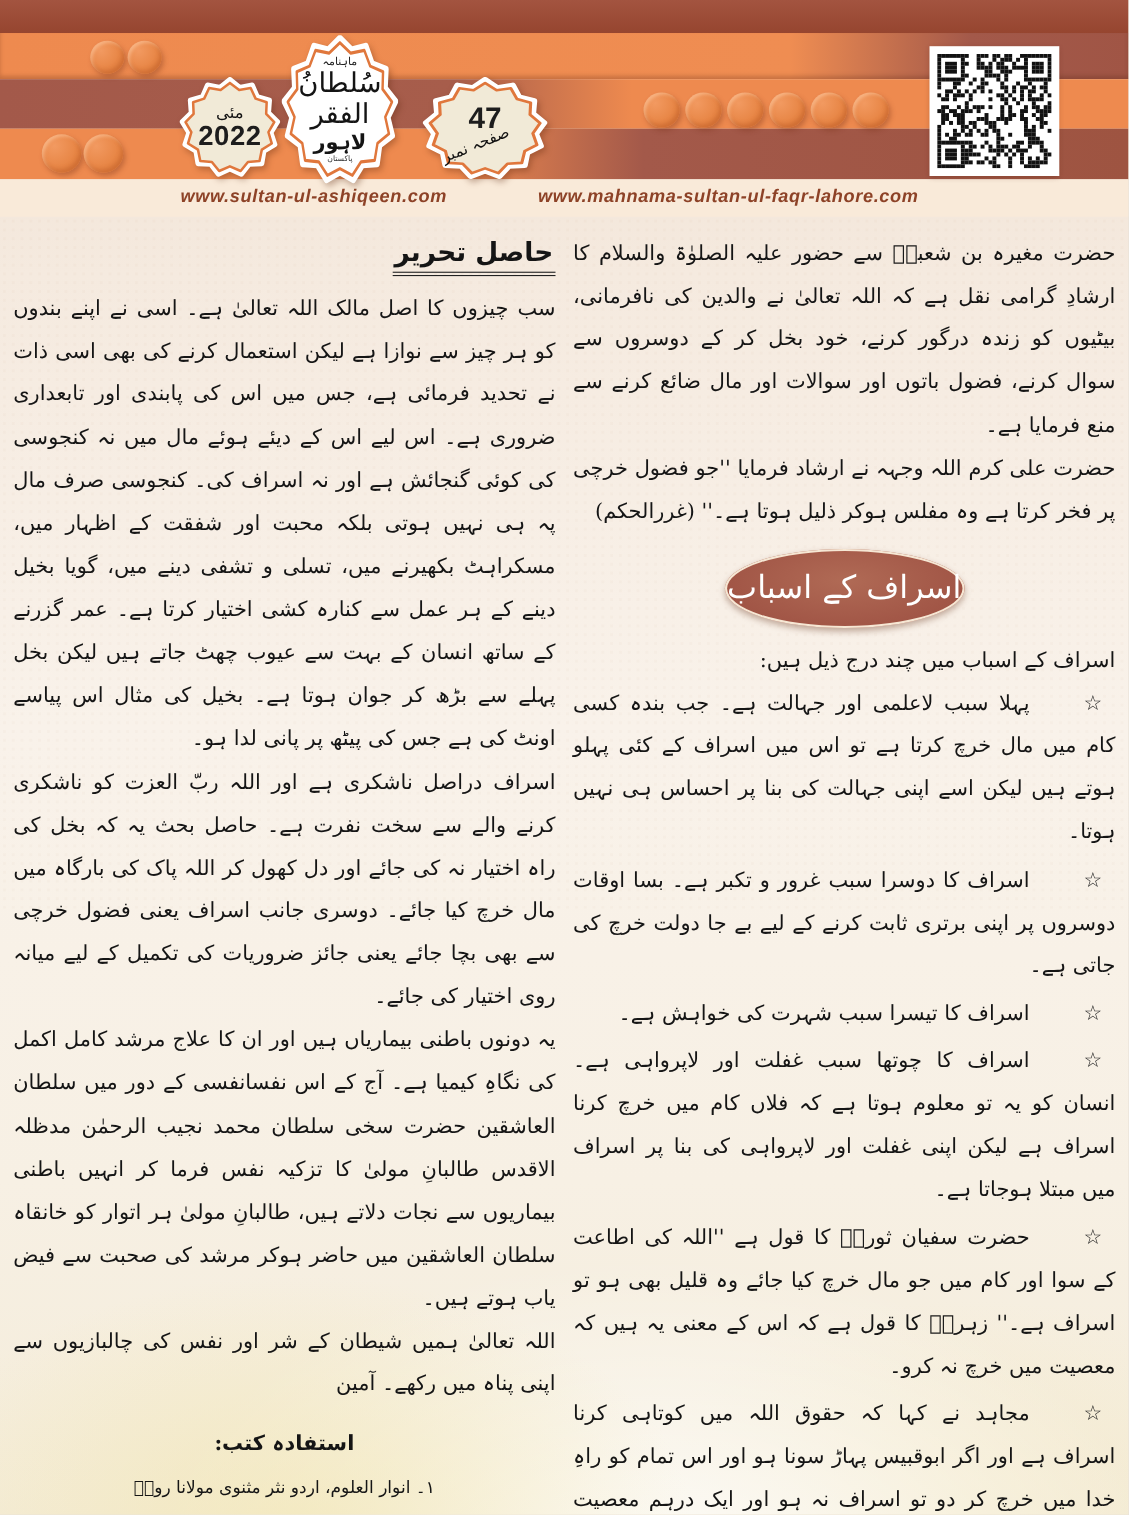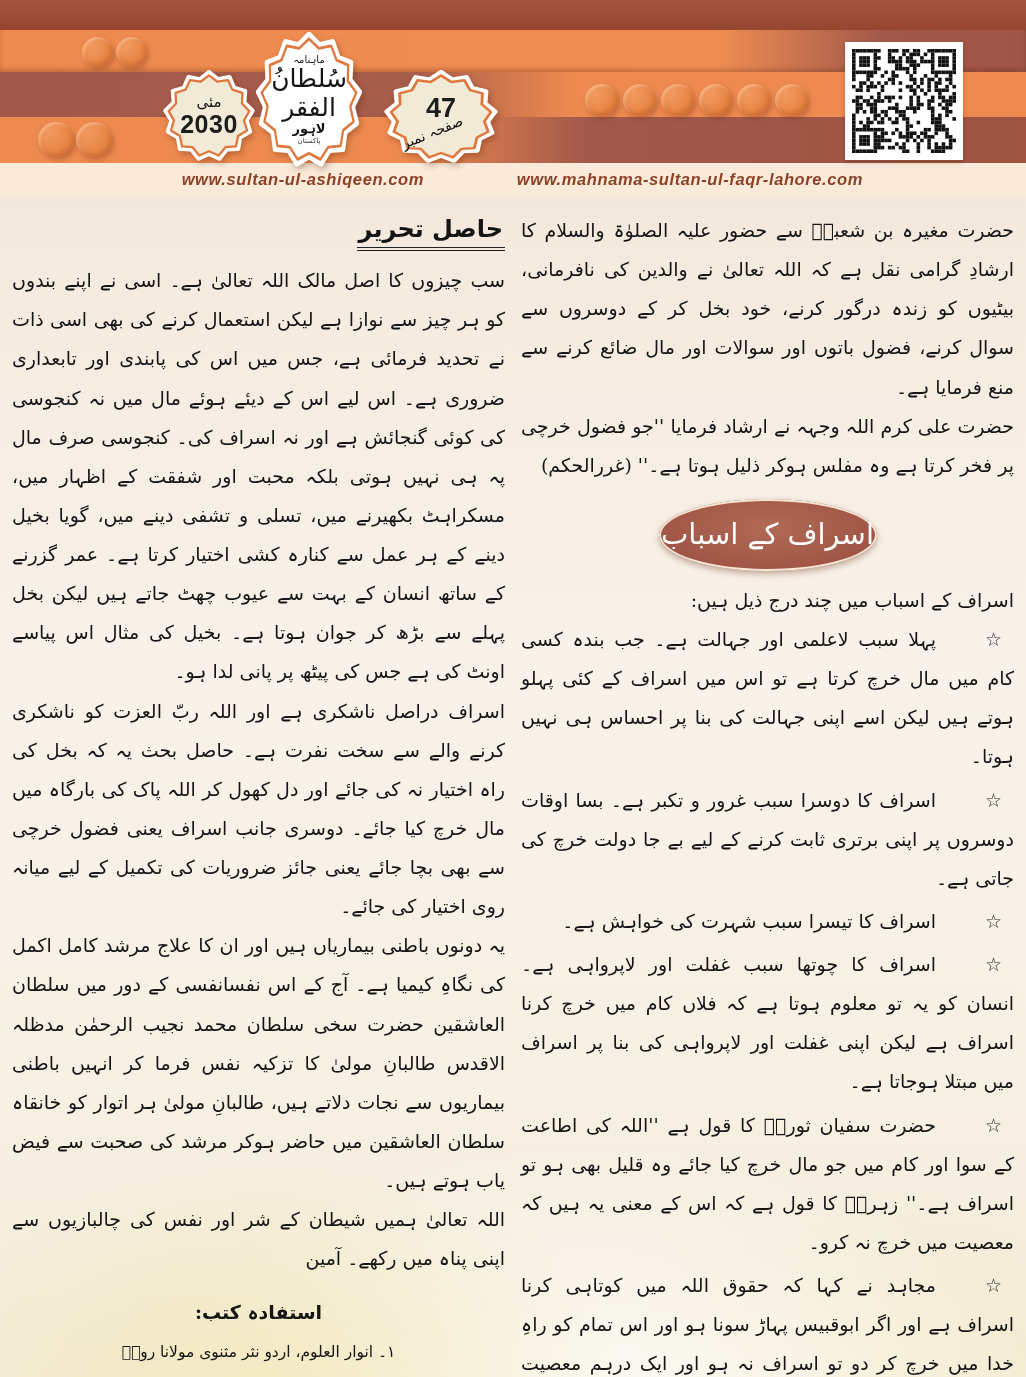--- a/index.html
+++ b/index.html
@@ -15,38 +15,38 @@
 
   
   header{position:absolute;top:0;left:0;width:100%;height:197px;z-index:3;}
   .band{position:absolute;left:0;width:100%;}
   .band-top{top:0;height:30px;background:linear-gradient(180deg,#a35440,#96452f);}
   .band-a{top:30px;height:42px;background:linear-gradient(90deg,#ee8a4f 0%,#ef8d52 70%,#a3594a 86%,#a05545 100%);box-shadow:0 -3px 4px rgba(80,30,15,.25) inset;}
   .band-b{top:72px;height:45px;background:linear-gradient(90deg,#a3594a 0%,#a75d4b 40%,#ee8a4f 56%,#ee8a4f 100%);}
   .band-c{top:117px;height:46px;background:linear-gradient(90deg,#ee8a4f 0%,#ee8a4f 40%,#a3594a 57%,#9e5441 100%);}
   .urlbar{top:163px;height:34px;background:#f9ead9;}
   .url{position:absolute;top:7px;font-family:"Liberation Sans",sans-serif;font-weight:bold;font-style:italic;
-       font-size:16.5px;letter-spacing:.6px;color:#8d4227;text-align:right;white-space:nowrap;}
+       font-size:16.5px;letter-spacing:.6px;color:#8d4227;text-align:left;white-space:nowrap;}
   .url-left{left:164px;width:260px;}
   .url-right{left:489px;width:374px;}
 
   .dot{position:absolute;border-radius:50%;
      background:radial-gradient(circle at 32% 30%, #f29a61, #e5813f 72%);
      box-shadow:2px 3px 5px rgba(120,50,22,.35), inset -2px -3px 4px rgba(160,70,30,.3), inset 2px 2px 3px rgba(255,205,165,.55);}
 
   .badge{position:absolute;z-index:5;}
   .badge svg{position:absolute;inset:0;filter:drop-shadow(2px 3px 3px rgba(90,35,10,.35));}
   .badge .inner{position:absolute;inset:0;display:flex;flex-direction:column;align-items:center;justify-content:center;text-align:center;z-index:2;}
   .badge-month{left:163px;top:70px;width:92px;height:92px;}
   .badge-month .m{font-size:15px;color:#111;line-height:1.1;}
   .badge-month .y{font-family:"Liberation Sans",sans-serif;font-weight:bold;font-size:25px;color:#1d1d1d;letter-spacing:.5px;line-height:1.1;}
   .badge-logo{left:256px;top:32px;width:106px;height:136px;}
   .badge-logo .t0{font-size:10px;color:#222;line-height:1;}
   .badge-logo .t1{font-size:25px;font-weight:normal;color:#141414;line-height:1.15;}
-  .badge-logo .t2{font-size:13px;font-weight:bold;color:#141414;line-height:1.1;}
+  .badge-logo .t2{font-size:19px;font-weight:bold;color:#141414;line-height:1.1;}
   .badge-logo .t3{font-size:7px;color:#333;line-height:1.2;}
   .badge-page{left:384px;top:70px;width:114px;height:94px;}
   .badge-page .n{font-family:"Liberation Sans",sans-serif;font-weight:bold;font-size:27px;color:#1d1d1d;line-height:1;}
   .badge-page .lbl{font-size:14px;color:#111;transform:rotate(-22deg);margin:2px 18px 0 0;}
 
   .qr{position:absolute;left:845px;top:42px;width:118px;height:118px;background:#fff;z-index:5;
       box-shadow:0 2px 5px rgba(80,30,10,.3);display:flex;align-items:center;justify-content:center;}
 
   
   main{position:absolute;top:197px;left:0;width:100%;height:1180px;display:flex;direction:rtl;gap:16px;padding:14px 12px 0;box-sizing:border-box;z-index:2;}
@@ -89,21 +89,21 @@
     <div class="dot" style="left:737px;top:84px;width:33px;height:32px;"></div>
     <div class="dot" style="left:775px;top:84px;width:33px;height:32px;"></div>
 
     <div class="badge badge-month">
       <svg viewBox="0 0 120 120" width="92" height="92">
         <polygon fill="#ffffff" stroke="#ffffff" stroke-width="6" stroke-linejoin="round" points="60.0,3.0 71.7,12.4 86.5,9.5 92.5,23.3 106.9,27.6 105.8,42.6 116.6,53.1 108.6,65.9 113.3,80.2 100.3,87.8 97.8,102.7 82.8,103.4 73.6,115.3 60.0,109.0 46.4,115.3 37.2,103.4 22.2,102.7 19.7,87.8 6.7,80.2 11.4,65.9 3.4,53.1 14.2,42.6 13.1,27.6 27.5,23.3 33.5,9.5 48.3,12.4"></polygon>
         <polygon fill="#f1ead7" stroke="#e0773c" stroke-width="3" stroke-linejoin="round" points="60.0,7.0 71.0,15.3 84.6,13.1 90.5,25.6 103.6,29.9 103.0,43.7 112.6,53.6 105.7,65.5 109.6,78.8 97.9,86.1 95.1,99.7 81.4,100.7 72.7,111.5 60.0,106.0 47.3,111.5 38.6,100.7 24.9,99.7 22.1,86.1 10.4,78.8 14.3,65.5 7.4,53.6 17.0,43.7 16.4,29.9 29.5,25.6 35.4,13.1 49.0,15.3"></polygon>
       </svg>
       <div class="inner">
         <div class="m" dir="rtl">مئی</div>
-        <div class="y">2030</div>
+        <div class="y">2022</div>
       </div>
     </div>
 
     <div class="badge badge-logo">
       <svg viewBox="0 0 120 120" width="106" height="136" preserveAspectRatio="none">
         <polygon fill="#ffffff" stroke="#ffffff" stroke-width="5" stroke-linejoin="round" points="60.0,2.0 72.0,11.5 87.0,8.6 93.2,22.6 107.7,27.1 106.8,42.3 117.6,53.0 109.6,66.0 114.2,80.6 101.1,88.4 98.5,103.4 83.2,104.3 73.9,116.3 60.0,110.0 46.1,116.3 36.8,104.3 21.5,103.4 18.9,88.4 5.8,80.6 10.4,66.0 2.4,53.0 13.2,42.3 12.3,27.1 26.8,22.6 33.0,8.6 48.0,11.5"></polygon>
         <polygon fill="#ffffff" stroke="#e0773c" stroke-width="2.5" stroke-linejoin="round" points="60.0,6.0 71.2,14.4 85.1,12.2 91.2,24.8 104.4,29.3 103.9,43.3 113.6,53.5 106.7,65.7 110.5,79.1 98.7,86.7 95.8,100.4 81.8,101.6 72.9,112.4 60.0,107.0 47.1,112.4 38.2,101.6 24.2,100.4 21.3,86.7 9.5,79.1 13.3,65.7 6.4,53.5 16.1,43.3 15.6,29.3 28.8,24.8 34.9,12.2 48.8,14.4"></polygon>
       </svg>
       <div class="inner" dir="rtl">
         <div class="t0">ماہنامہ</div>

